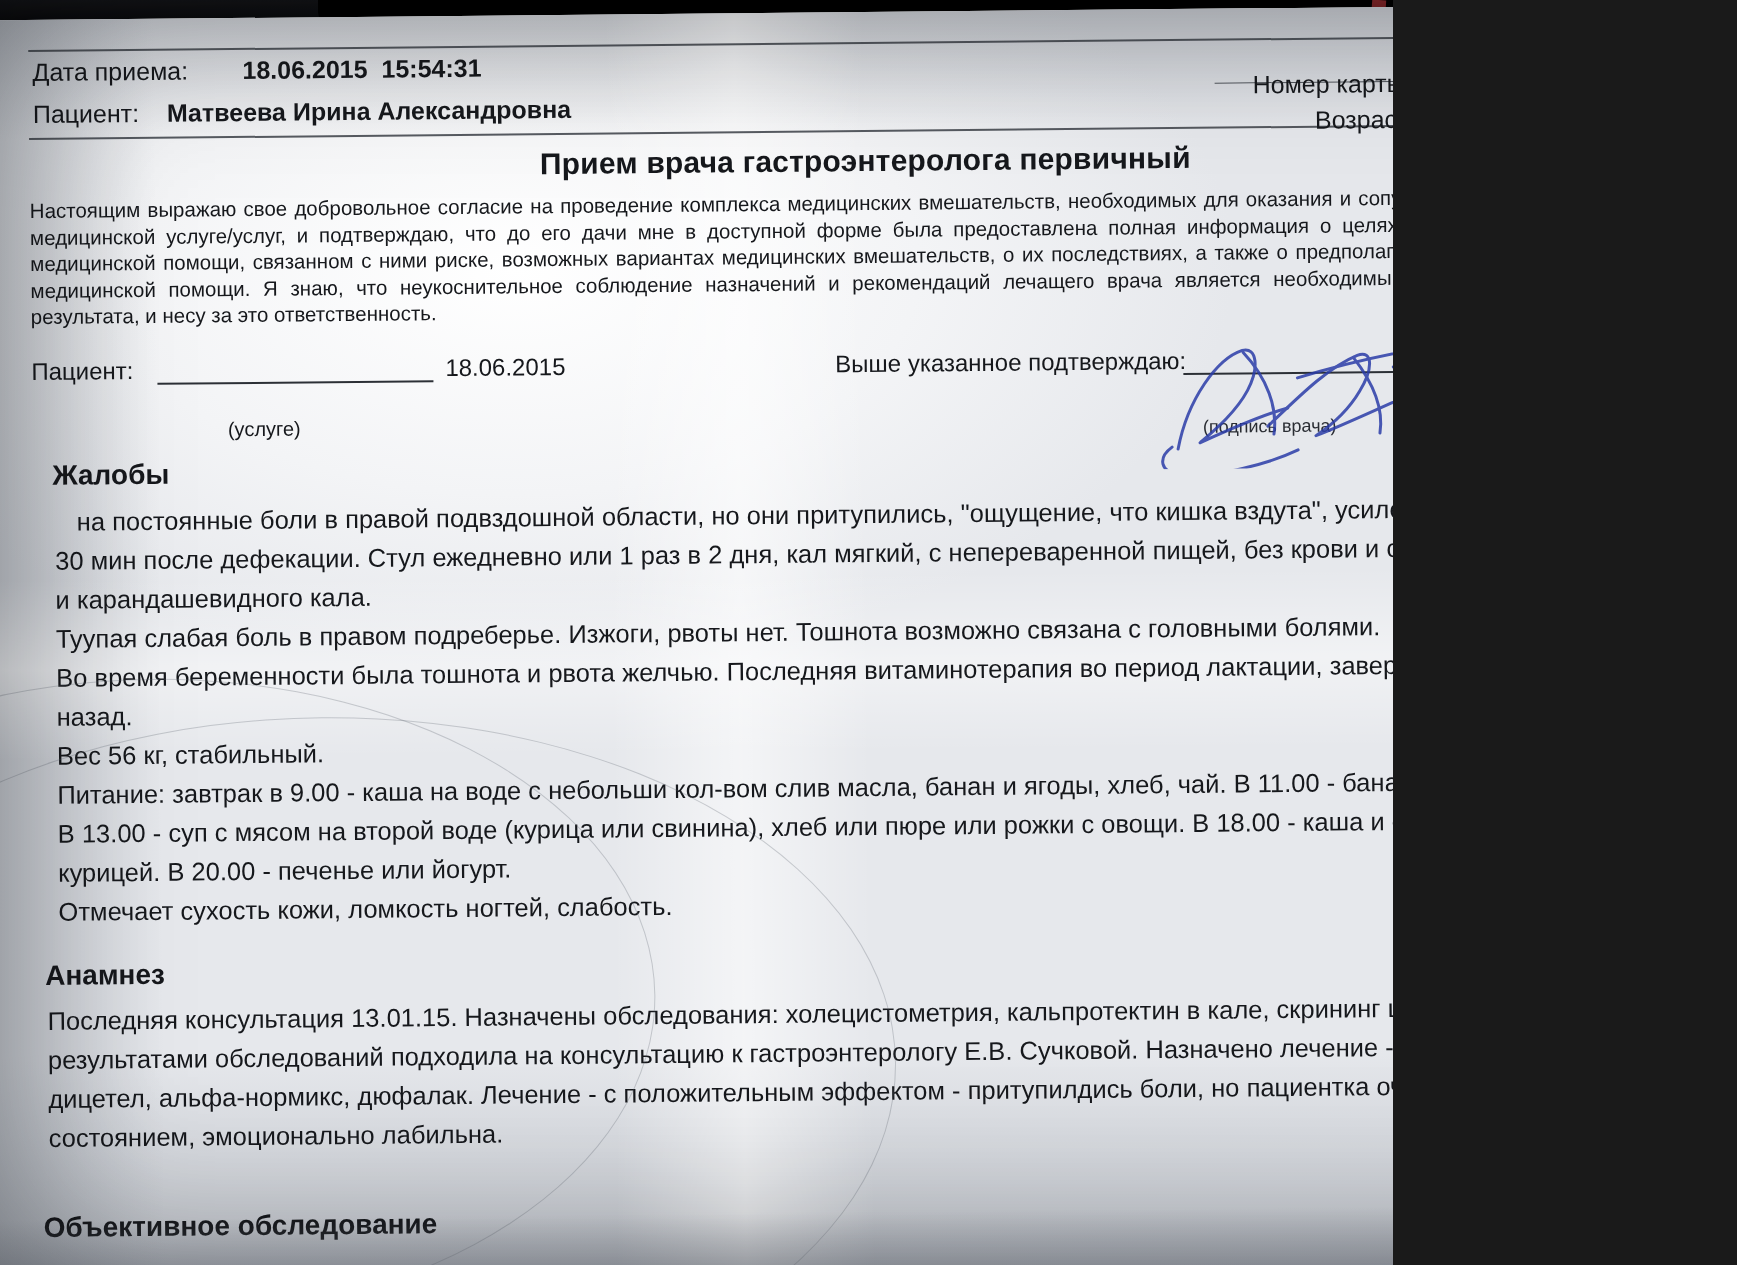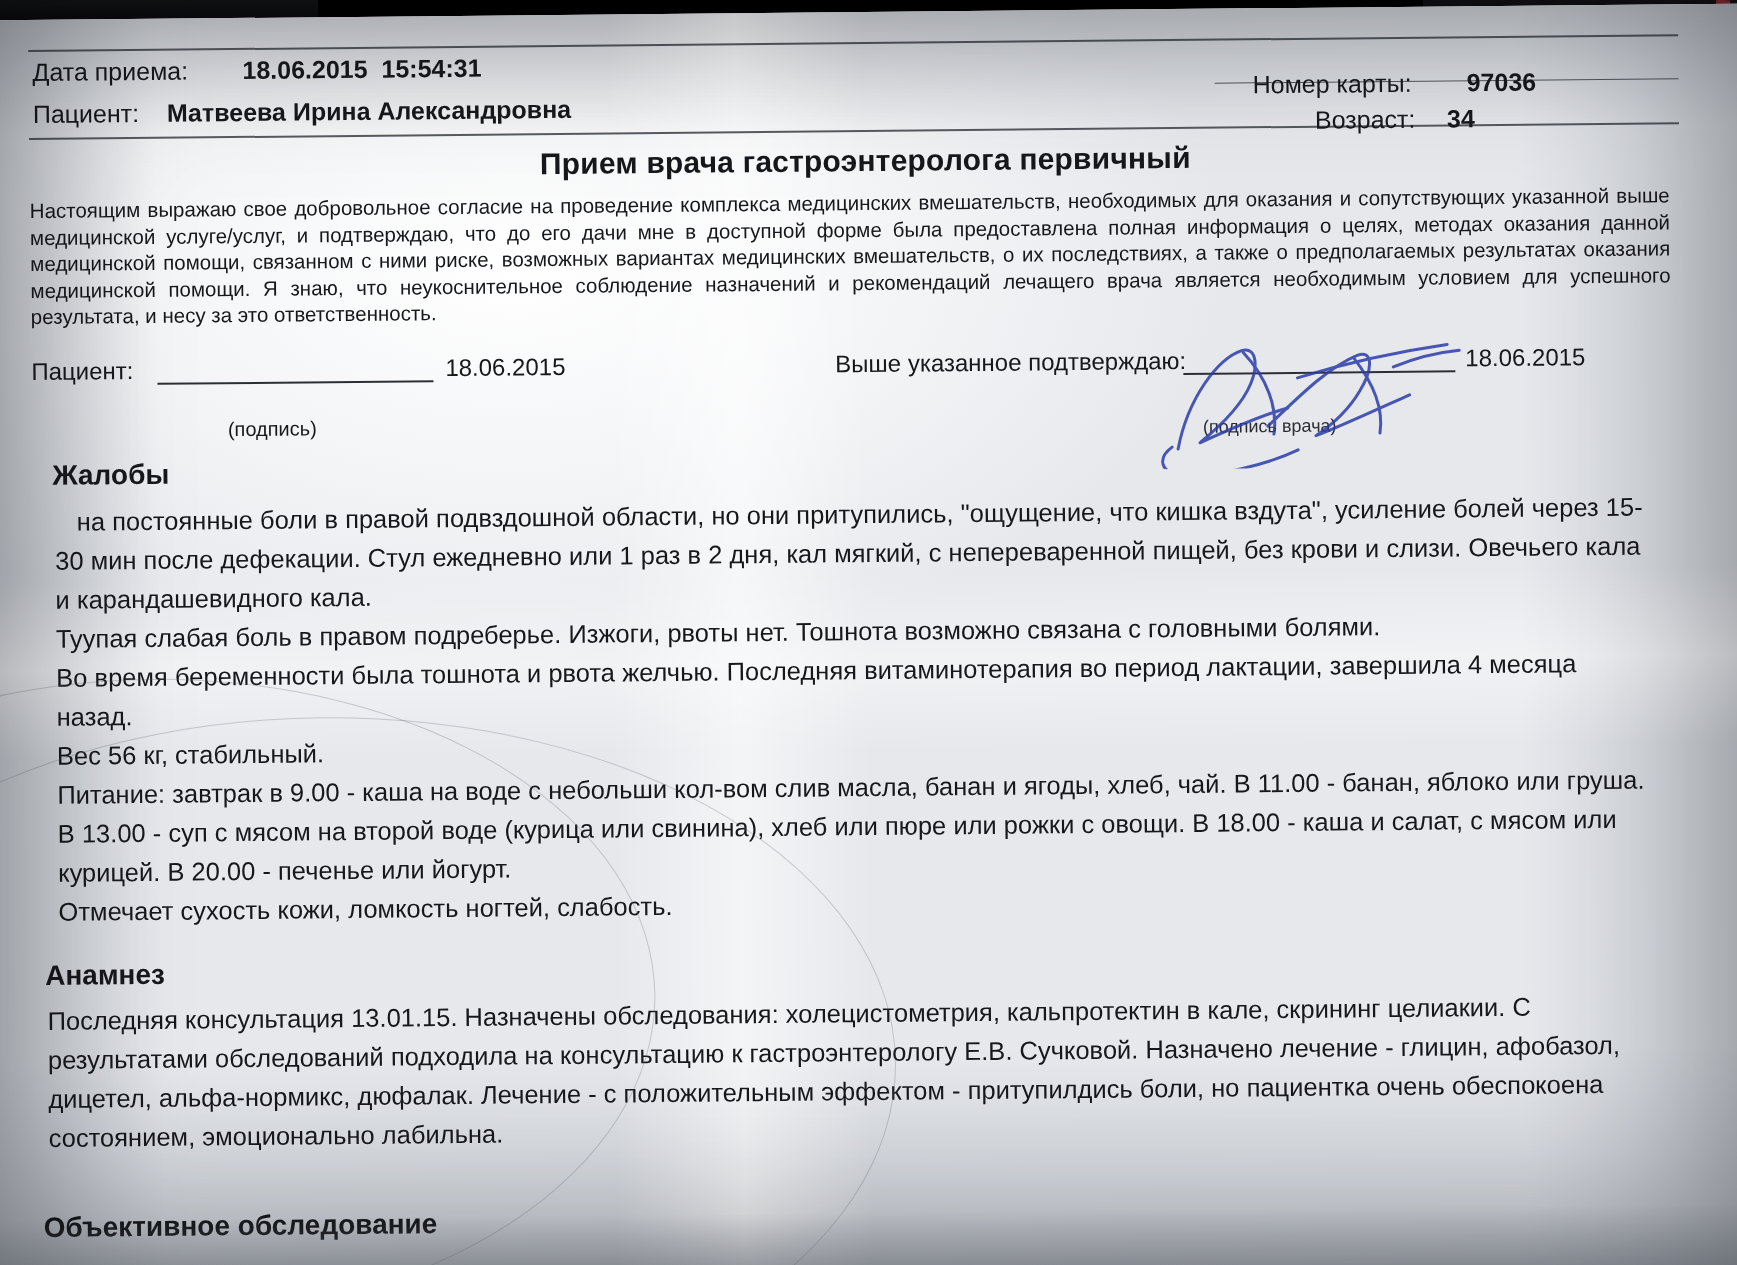--- a/index.html
+++ b/index.html
@@ -10,21 +10,21 @@
   body {
     width: 1737px;
     height: 1265px;
     overflow: hidden;
     font-family: "Liberation Sans", sans-serif;
   }
 
   
   .photo {
     position: relative;
-    width: 1737px;
+    width: 1393px;
     height: 1265px;
     background: #0d0d0f;
     overflow: hidden;
   }
 
   
   .desk-top {
     position: absolute;
     left: 0; top: 0;
     width: 1737px; height: 34px;
@@ -220,21 +220,21 @@
 
       <div class="title" style="top:132px;">Прием врача гастроэнтеролога первичный</div>
 
       <div class="consent">
         <p>Настоящим выражаю свое добровольное согласие на проведение комплекса медицинских вмешательств, необходимых для оказания и сопутствующих указанной выше медицинской услуге/услуг, и подтверждаю, что до его дачи мне в доступной форме была предоставлена полная информация о целях, методах оказания данной медицинской помощи, связанном с ними риске, возможных вариантах медицинских вмешательств, о их последствиях, а также о предполагаемых результатах оказания медицинской помощи. Я знаю, что неукоснительное соблюдение назначений и рекомендаций лечащего врача является необходимым условием для успешного результата, и несу за это ответственность.</p>
       </div>
 
       <div class="t" style="left:44px; top:338px; font-size:24px;">Пациент:</div>
       <div class="sign-rule" style="left:170px; top:364px; width:276px;"></div>
       <div class="t" style="left:458px; top:338px; font-size:24px;">18.06.2015</div>
-      <div class="sig-note-pat">(подпись)</div>
+      <div class="sig-note-pat">(услуге)</div>
 
       <div class="t" style="left:848px; top:338px; font-size:24px;">Выше указанное подтверждаю:</div>
       <div class="sign-rule" style="left:1196px; top:364px; width:272px;"></div>
       <div class="t" style="left:1478px; top:338px; font-size:24px;">18.06.2015</div>
       <div class="sig-note">(подпись врача)</div>
 
       <svg class="signature" viewBox="0 0 330 130">
         <g fill="none" stroke="#2b3da8" stroke-width="3" stroke-linecap="round" stroke-linejoin="round" opacity="0.85">
           <path d="M30 110 C 40 60, 70 20, 95 12 C 110 8, 112 30, 100 52 C 88 74, 66 92, 52 104 C 70 96, 110 78, 140 70"></path>
           <path d="M96 14 C 120 40, 130 70, 126 96"></path>

